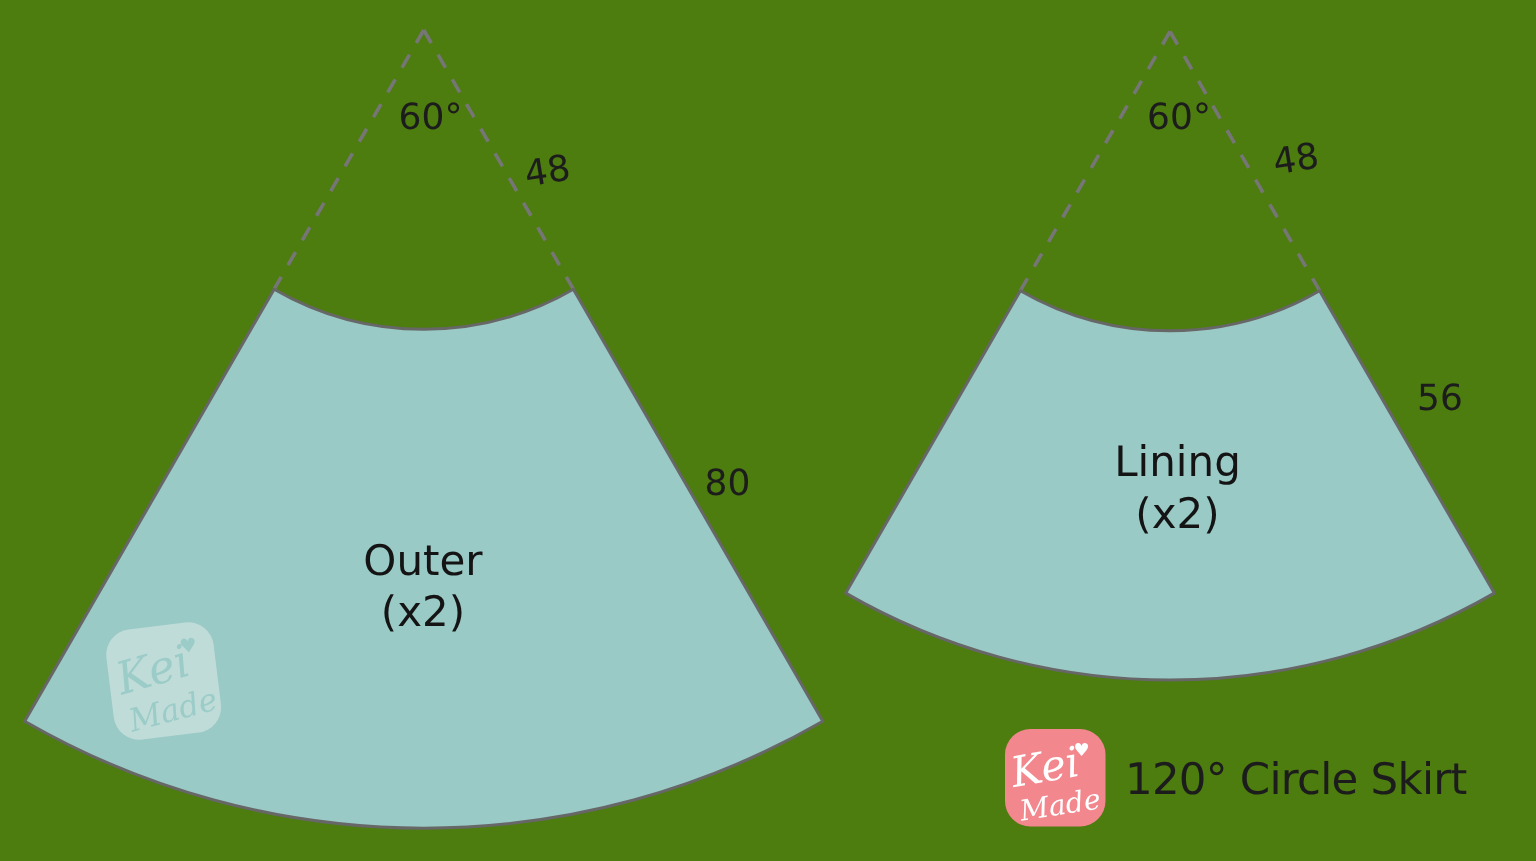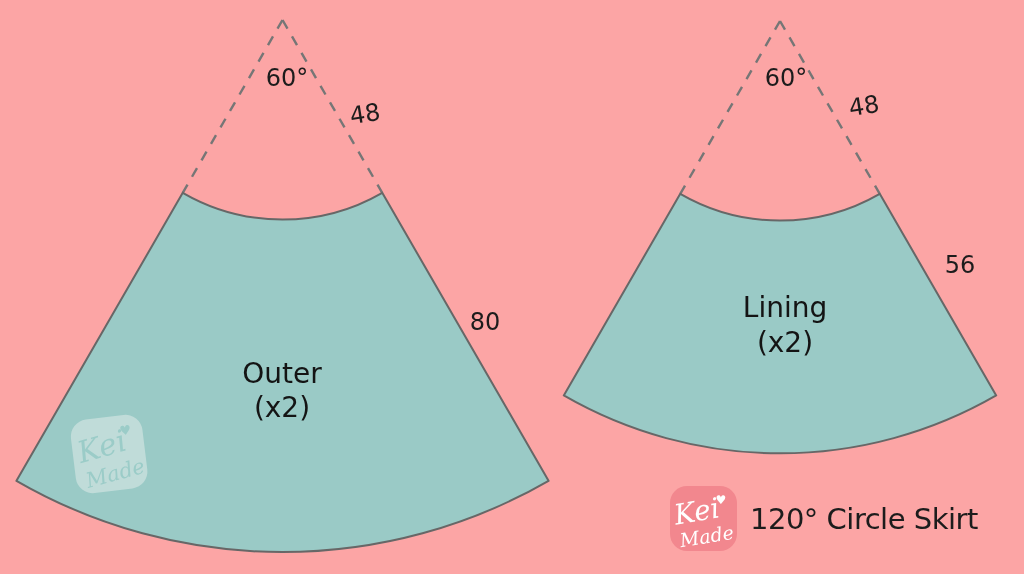--- a/index.html
+++ b/index.html
@@ -5,21 +5,21 @@
   html, body {
     margin: 0;
     padding: 0;
     background: #ffffff;
     font-family: "DejaVu Sans", "Liberation Sans", sans-serif;
   }
   .stage {
     position: relative;
     width: 1024px;
     height: 574px;
-    background: #fca5a5;
+    background: #4d7c0f;
     overflow: hidden;
   }
   svg { display: block; }
   .piece-outline {
     stroke: #676767;
     stroke-width: 2;
     stroke-linejoin: round;
   }
   .dashed-edge {
     stroke: #767676;

